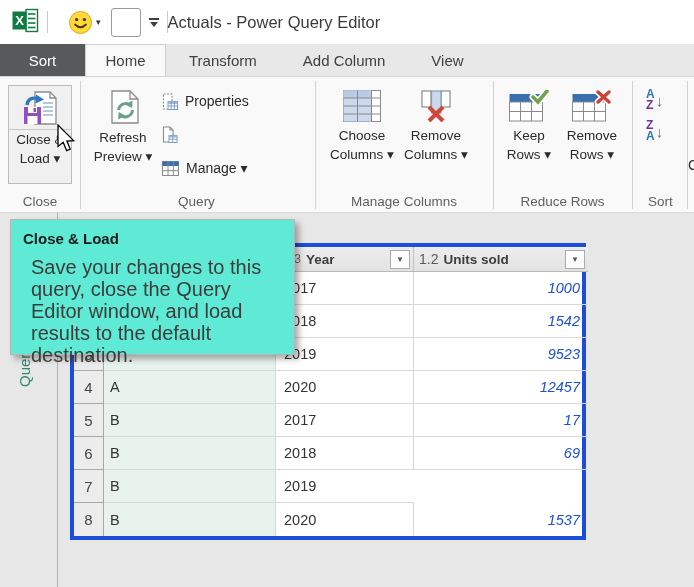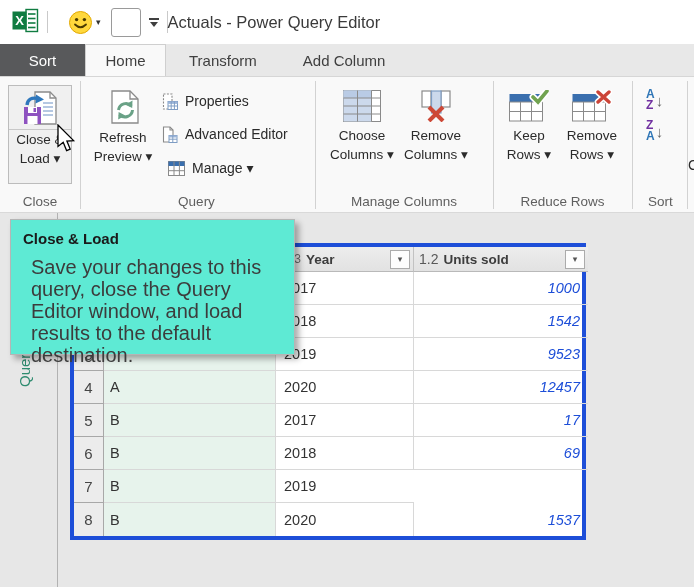--- a/index.html
+++ b/index.html
@@ -113,20 +113,21 @@
     </span>
     <span class="tb-sep"></span>
     <span class="win-title">Actuals - Power Query Editor</span>
   </div>
 
   <div class="tabstrip">
     <div class="tab tab-file">Sort</div>
     <div class="tab tab-active">Home</div>
     <div class="tab tab-plain">Transform</div>
     <div class="tab tab-plain">Add Column</div>
+    <div class="tab tab-plain">View</div>
   </div>
 
   <div class="ribbon">
 
     <div class="bigbtn hovered" style="left:8px; width:64px; height:99px;">
       <span class="icon-wrap">
         <svg width="34" height="34" viewBox="0 0 34 34">
           <path d="M12 1 H27 L33 7 V33 H12 Z" fill="#fff" stroke="#8a8a8a" stroke-width="1.3"></path>
           <path d="M27 1 V7 H33" fill="none" stroke="#8a8a8a" stroke-width="1.3"></path>
           <line x1="20" y1="12" x2="30" y2="12" stroke="#9db6d9" stroke-width="1.5"></line>
@@ -174,23 +175,22 @@
     </div>
     <div class="smallrow" style="top:47px;">
       <svg width="16" height="17" viewBox="0 0 16 17">
         <path d="M1.5 1 H8 L11 4 V16 H1.5 Z" fill="#fff" stroke="#8a8a8a" stroke-width="1.1"></path>
         <path d="M8 1 V4 H11" fill="none" stroke="#8a8a8a" stroke-width="1.1"></path>
         <rect x="7" y="9.5" width="8" height="7" fill="#fff" stroke="#7f9dc4" stroke-width="1"></rect>
         <rect x="7" y="9.5" width="8" height="2" fill="#9db6d9"></rect>
         <line x1="10.8" y1="9.5" x2="10.8" y2="16.5" stroke="#7f9dc4" stroke-width="1"></line>
         <line x1="7" y1="13.2" x2="15" y2="13.2" stroke="#7f9dc4" stroke-width="1"></line>
       </svg>
-      <span class="slabel">Advanced Editor</span>
-    </div>
-    <div class="smallrow" style="top:81px;margin-left:6px;">
+    </div>
+    <div class="smallrow" style="top:81px;">
       <svg width="17" height="15" viewBox="0 0 17 15">
         <rect x="0.5" y="0.5" width="16" height="14" fill="#fff" stroke="#8a8a8a" stroke-width="1"></rect>
         <rect x="0.5" y="0.5" width="16" height="4.5" fill="#3a6fae"></rect>
         <line x1="0.5" y1="9.7" x2="16.5" y2="9.7" stroke="#8a8a8a" stroke-width="1"></line>
         <line x1="6" y1="0.5" x2="6" y2="14.5" stroke="#8a8a8a" stroke-width="1"></line>
         <line x1="11.4" y1="0.5" x2="11.4" y2="14.5" stroke="#8a8a8a" stroke-width="1"></line>
       </svg>
       <span class="slabel">Manage ▾</span>
     </div>
     <div class="grp-label" style="left:84px; width:225px;">Query</div>

